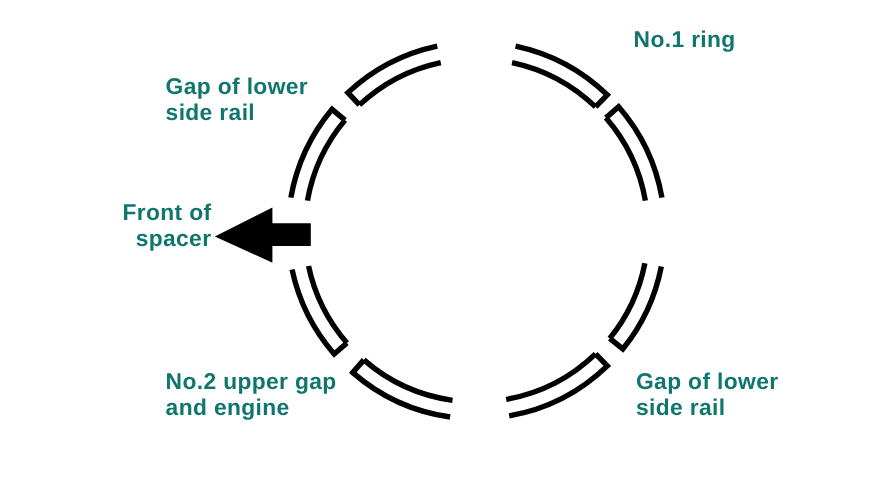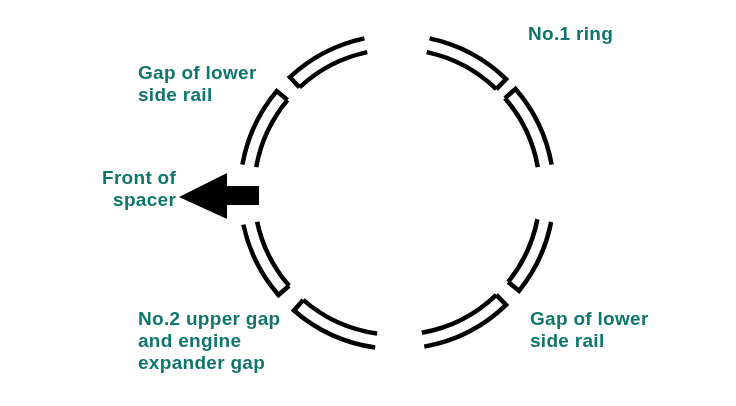--- a/index.html
+++ b/index.html
@@ -58,21 +58,20 @@
   </div>
 
   <div class="label" id="label-front-of-engine">
     <span>Front of</span>
     <span>spacer</span>
   </div>
 
   <div class="label" id="label-no2-ring-gap">
     <span>No.2 upper gap</span>
     <span>and engine</span>
-    <span>expander gap</span>
   </div>
 
   <div class="label" id="label-lower-side-rail">
     <span>Gap of lower</span>
     <span>side rail</span>
   </div>
 
 </div>
 
 </body></html>

